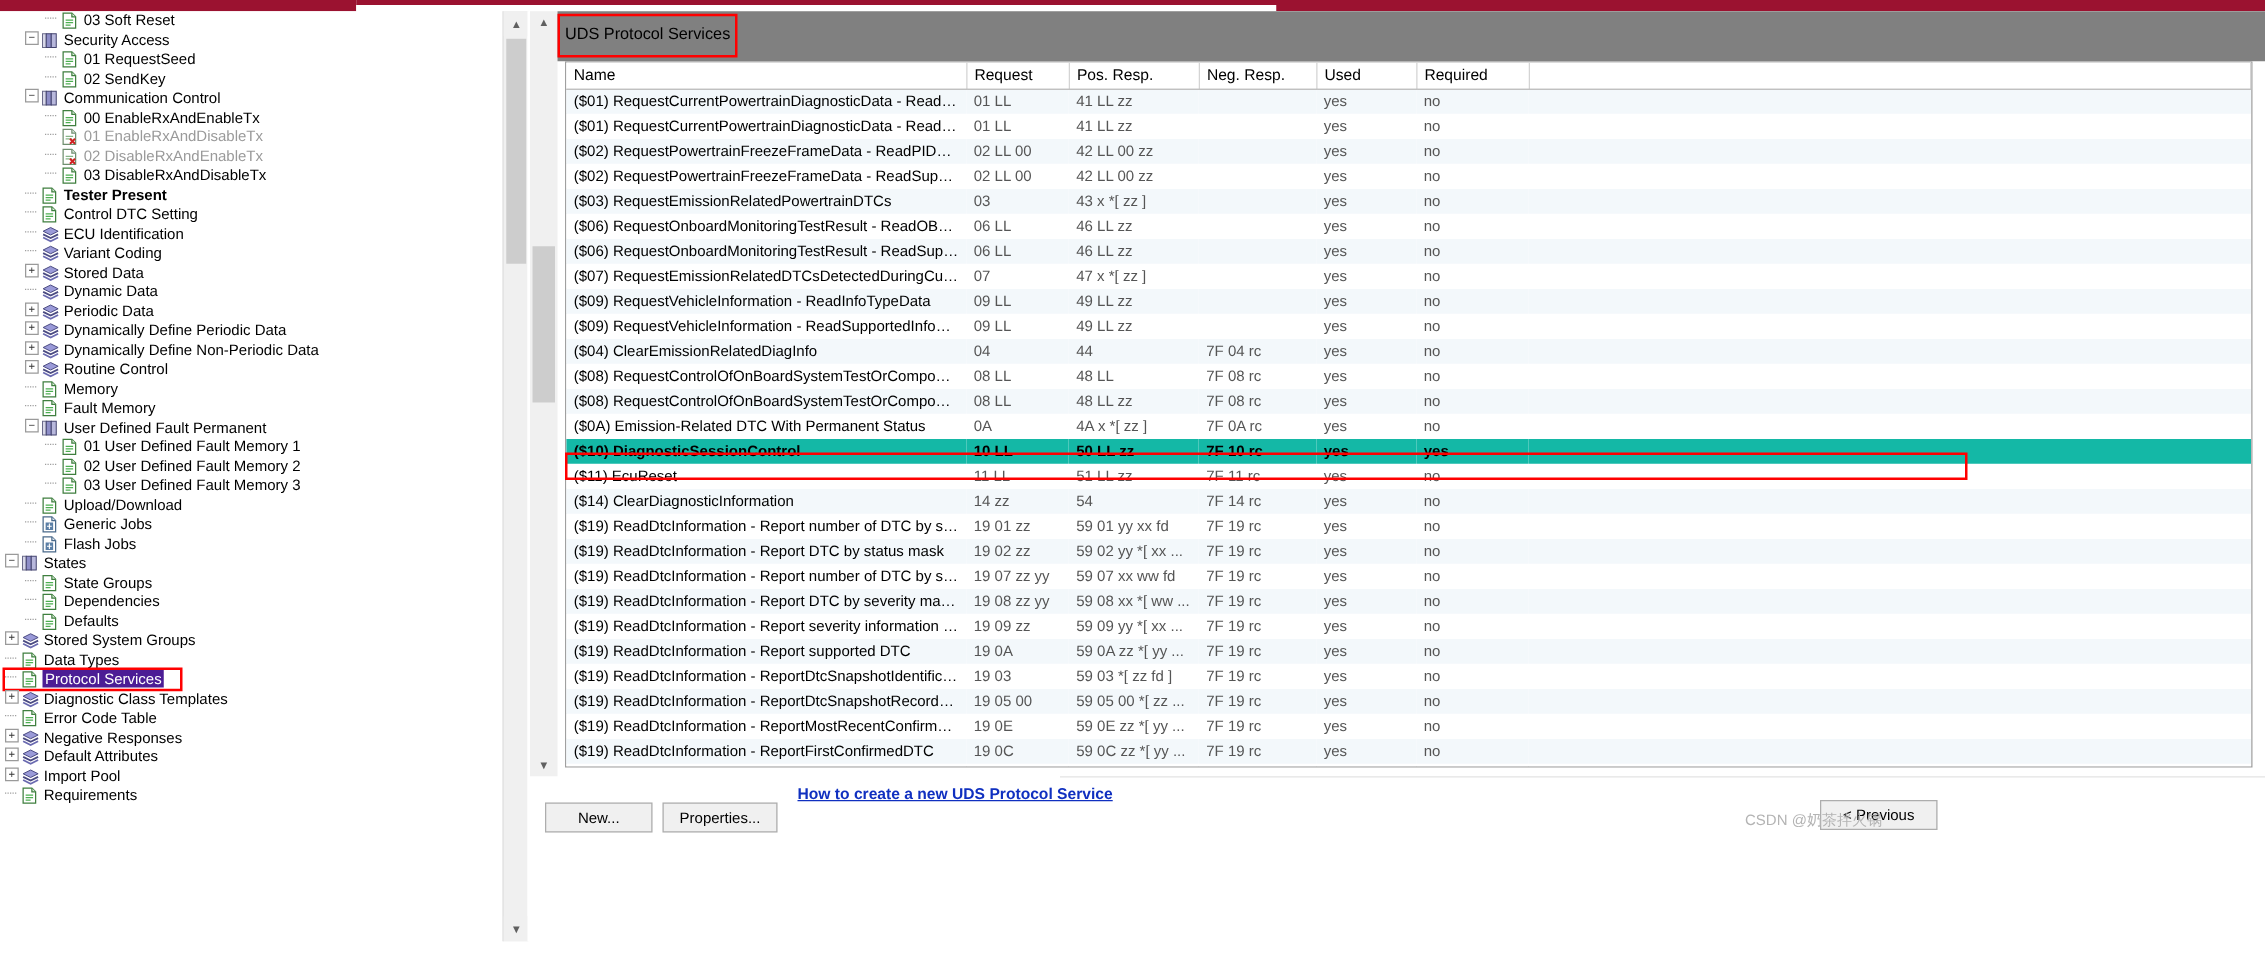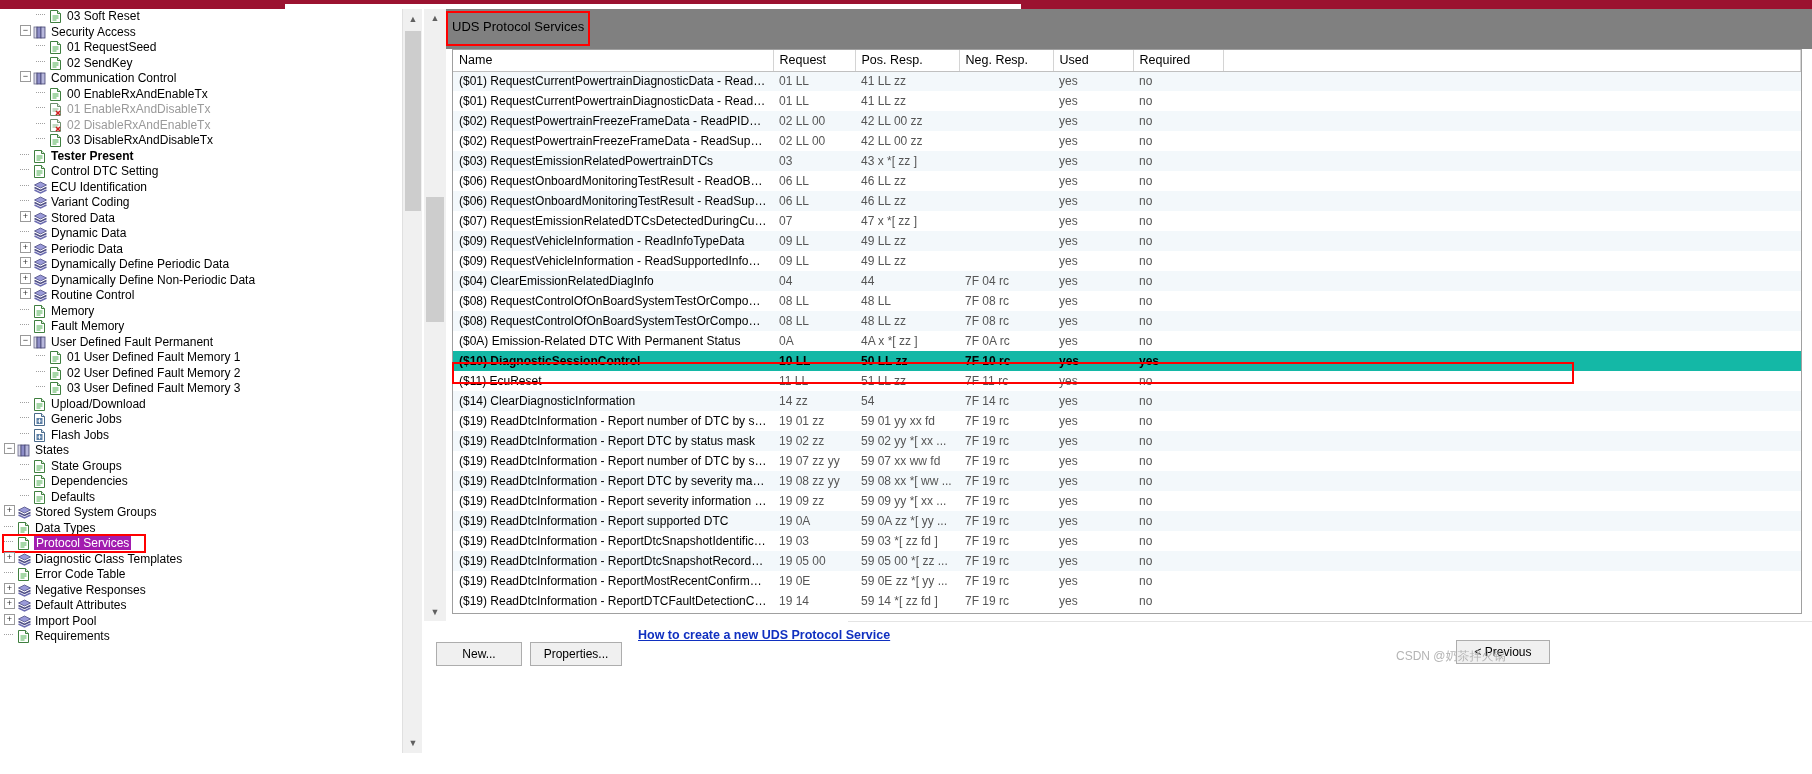--- a/index.html
+++ b/index.html
@@ -55,21 +55,21 @@
   }
   .exp.blank { border:none; background:transparent; }
 
   
   .ico { width:13px; height:15px; flex:none; margin-right:4px; position:relative; }
   .ico svg { display:block; }
   .tlabel { padding-left:1px; }
   .tlabel.bold { font-weight:bold; }
   .tlabel.grey { color:#9a9a9a; }
   .tlabel.sel {
-    background:#a21caf; color:#fff; padding:0 2px;
+    background:#4c1d95; color:#fff; padding:0 2px;
   }
   .node-hl {
     position:absolute; border:2px solid #ff0000; pointer-events:none;
   }
 
   
   .right-pane {
     position:absolute; left:424px; top:9px; width:1388px; height:744px;
     background:#ffffff;
   }
@@ -1081,20 +1081,29 @@
             </tr>
             <tr class="even">
               <td class="namecell">($19) ReadDtcInformation - ReportMostRecentConfirmedD...</td>
               <td>19 0E</td>
               <td>59 0E zz *[ yy ...</td>
               <td>7F 19 rc</td>
               <td>yes</td>
               <td>no</td>
               <td></td>
             </tr>
+            <tr class="odd">
+              <td class="namecell">($19) ReadDtcInformation - ReportFirstConfirmedDTC</td>
+              <td>19 0C</td>
+              <td>59 0C zz *[ yy ...</td>
+              <td>7F 19 rc</td>
+              <td>yes</td>
+              <td>no</td>
+              <td></td>
+            </tr>
             <tr class="even">
               <td class="namecell">($19) ReadDtcInformation - ReportDTCFaultDetectionCount...</td>
               <td>19 14</td>
               <td>59 14 *[ zz fd ]</td>
               <td>7F 19 rc</td>
               <td>yes</td>
               <td>no</td>
               <td></td>
             </tr>
           </tbody>

